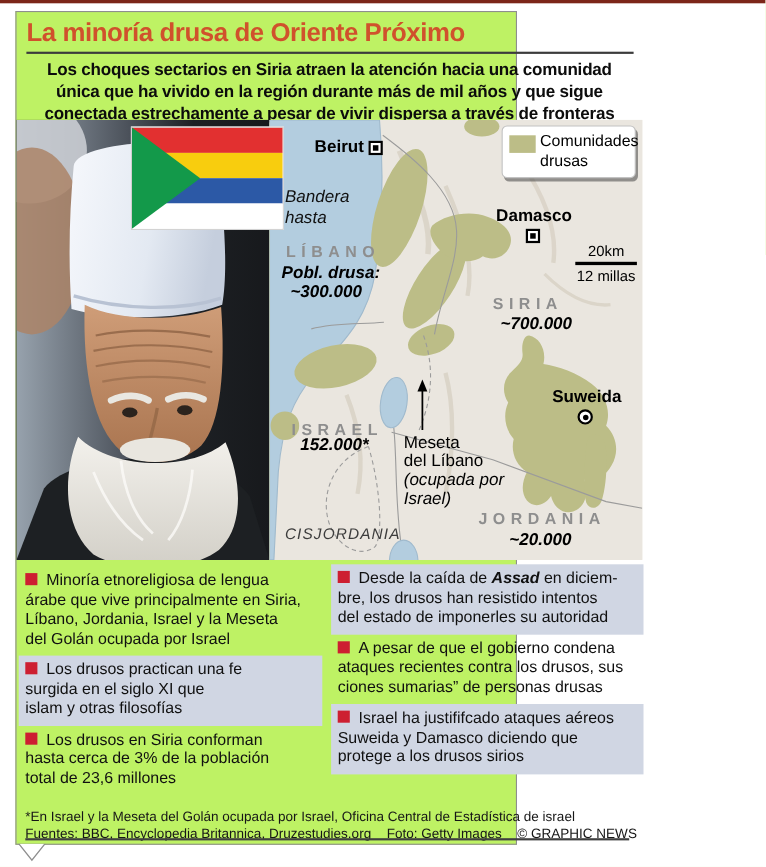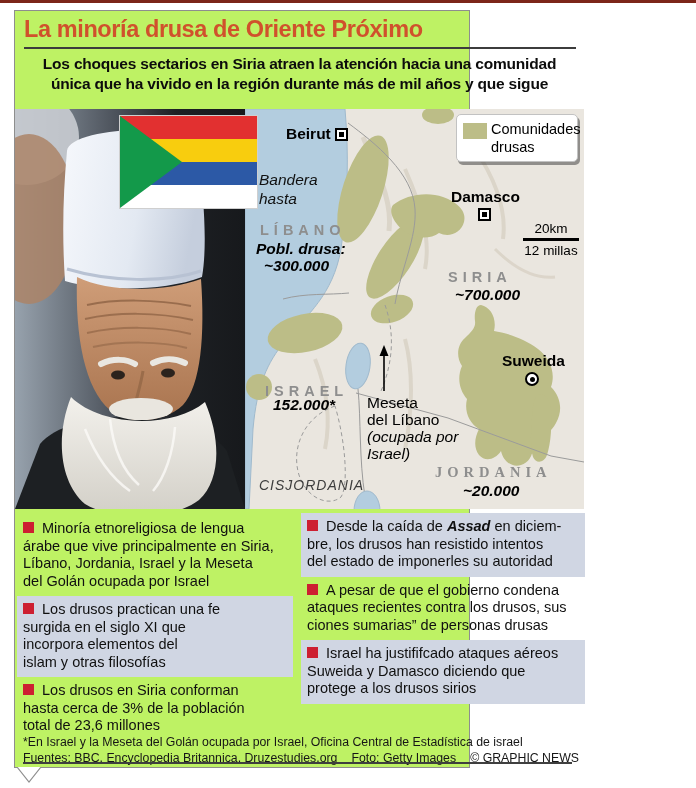--- a/index.html
+++ b/index.html
@@ -52,20 +52,21 @@
 <div class="topstrip"></div>
 
 <div class="box">
 
   <div class="title">La minoría drusa de Oriente Próximo</div>
   <div class="titlerule"></div>
 
   <div class="intro">
     <span>Los choques sectarios en Siria atraen la atención hacia una comunidad</span>
     <span>única que ha vivido en la región durante más de mil años y que sigue</span>
+    <span>conectada estrechamente a pesar de vivir dispersa a través de fronteras</span>
   </div>
 
   <div class="photo">
     <svg width="230" height="400" viewBox="0 0 230 400">
       <defs>
         <linearGradient id="bg" x1="0" y1="0" x2="1" y2="0">
           <stop offset="0" stop-color="#97a2ad"></stop>
             <stop offset="0.45" stop-color="#4a5059"></stop>
           <stop offset="0.7" stop-color="#1d2024"></stop>
             <stop offset="1" stop-color="#17191c"></stop>
@@ -187,21 +188,21 @@
         <span class="in"></span>
       </span>
 
     <div class="maplabel annot" style="left:122px;top:285px;">
       <span>Meseta</span>
       <span>del Líbano</span>
       <span class="it">(ocupada por</span>
       <span class="it">Israel)</span>
     </div>
 
-    <div class="maplabel country" style="left:190px;top:355px;font-family:Liberation Serif, serif;">JORDANIA</div>
+    <div class="maplabel country" style="left:190px;top:355px;">JORDANIA</div>
     <div class="maplabel pop" style="left:218px;top:373px;">~20.000</div>
 
     <div class="maplabel cisj" style="left:14px;top:368px;">CISJORDANIA</div>
   </div>
 
   <div class="flag">
     <svg width="137" height="92" viewBox="0 0 137 92">
       <rect x="0" y="0" width="137" height="23" fill="#e23030"></rect>
       <rect x="0" y="23" width="137" height="23" fill="#f8cd0e"></rect>
       <rect x="0" y="46" width="137" height="23" fill="#2c59a6"></rect>
@@ -213,21 +214,20 @@
   <div class="cols colL">
     <div class="fact">
       <span class="sq"></span><span>Minoría etnoreligiosa de lengua</span>
       <span class="fl">árabe que vive principalmente en Siria,</span>
       <span class="fl">Líbano, Jordania, Israel y la Meseta</span>
       <span class="fl">del Golán ocupada por Israel</span>
     </div>
     <div class="fact hl">
       <span class="sq"></span><span>Los drusos practican una fe</span>
       <span class="fl">surgida en el siglo XI que</span>
-      <span class="fl">incorpora elementos del</span>
       <span class="fl">islam y otras filosofías</span>
     </div>
     <div class="fact">
       <span class="sq"></span><span>Los drusos en Siria conforman</span>
       <span class="fl">hasta cerca de 3% de la población</span>
       <span class="fl">total de 23,6 millones</span>
     </div>
   </div>
 
   <div class="cols colR">

